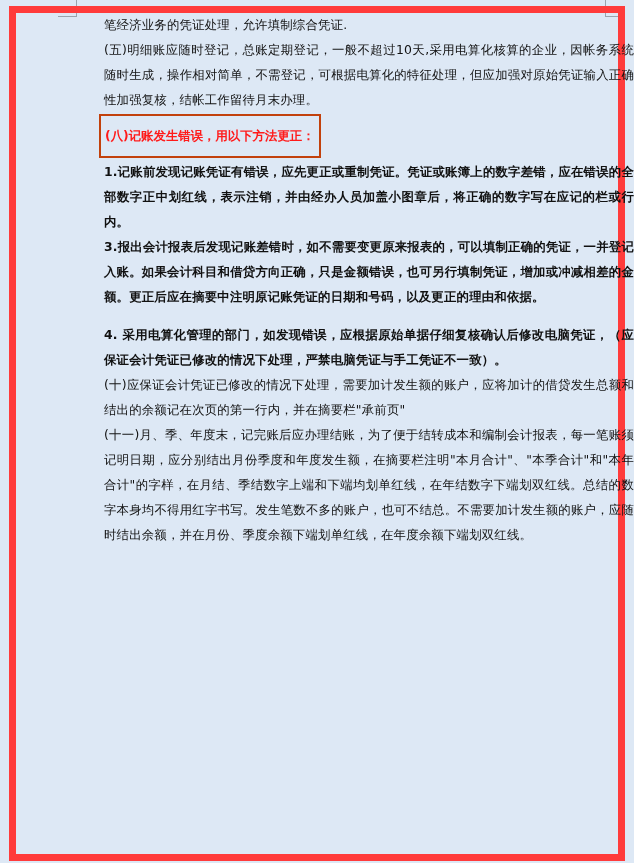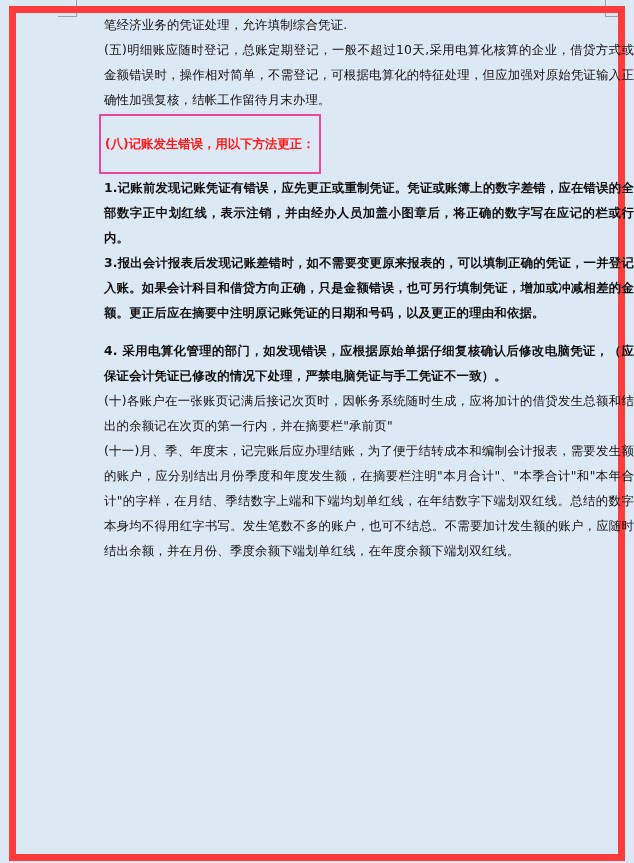--- a/index.html
+++ b/index.html
@@ -43,49 +43,49 @@
       text-align: justify;
     }
     .p.bold {
       font-weight: bold;
     }
     .gap {
       height: 13px;
     }
     .heading-box {
       display: inline-block;
-      border: 2px solid #ec4899;
+      border: 2px solid #c2410c;
       margin-left: -5px;
-      padding: 16px 4px;
+      padding: 8px 4px;
       line-height: 24px;
       font-size: 12.4px;
       font-weight: bold;
       color: #ff1a1a;
       margin-top: 2px;
       margin-bottom: 1px;
     }
   </style>
 </head>
 <body>
 
 <div class="crop-mark" style="left:76px;top:0;width:1px;height:17px;"></div>
 <div class="crop-mark" style="left:58px;top:16px;width:19px;height:1px;"></div>
 <div class="crop-mark" style="left:605px;top:0;width:1px;height:17px;"></div>
 <div class="crop-mark" style="left:605px;top:16px;width:19px;height:1px;"></div>
 
 <div class="frame"></div>
 
 <div class="content">
   <p class="p">笔经济业务的凭证处理，允许填制综合凭证.</p>
-  <p class="p">(五)明细账应随时登记，总账定期登记，一般不超过10天,采用电算化核算的企业，借贷方式或金额错误时，操作相对简单，不需登记，可根据电算化的特征处理，但应加强对原始凭证输入正确性加强复核，结帐工作留待月末办理。</p>
+  <p class="p">(五)明细账应随时登记，总账定期登记，一般不超过10天,采用电算化核算的企业，因帐务系统随时生成，操作相对简单，不需登记，可根据电算化的特征处理，但应加强对原始凭证输入正确性加强复核，结帐工作留待月末办理。</p>
 
   <div class="heading-box">(八)记账发生错误，用以下方法更正：</div>
 
   <p class="p bold">1.记账前发现记账凭证有错误，应先更正或重制凭证。凭证或账簿上的数字差错，应在错误的全部数字正中划红线，表示注销，并由经办人员加盖小图章后，将正确的数字写在应记的栏或行内。</p>
   <p class="p bold">3.报出会计报表后发现记账差错时，如不需要变更原来报表的，可以填制正确的凭证，一并登记入账。如果会计科目和借贷方向正确，只是金额错误，也可另行填制凭证，增加或冲减相差的金额。更正后应在摘要中注明原记账凭证的日期和号码，以及更正的理由和依据。</p>
   <div class="gap"></div>
   <p class="p bold">4. 采用电算化管理的部门，如发现错误，应根据原始单据仔细复核确认后修改电脑凭证，（应保证会计凭证已修改的情况下处理，严禁电脑凭证与手工凭证不一致）。</p>
 
 
 
-  <p class="p">(十)各账户在一张账页记满后接记次页时，因帐务系统随时生成，应将加计的借贷发生总额和结出的余额记在次页的第一行内，并在摘要栏"承前页"</p>
-  <p class="p">(十一)月、季、年度末，记完账后应办理结账，为了便于结转成本和编制会计报表，需要发生额的账户，应分别结出月份季度和年度发生额，在摘要栏注明"本月合计"、"本季合计"和"本年合计"的字样，在月结、季结数字上端和下端均划单红线，在年结数字下端划双红线。总结的数字本身均不得用红字书写。发生笔数不多的账户，也可不结总。不需要加计发生额的账户，应随时结出余额，并在月份、季度余额下端划单红线，在年度余额下端划双红线。</p>
+  <p class="p">(十)应保证会计凭证已修改的情况下处理，需要加计发生额的账户，应将加计的借贷发生总额和结出的余额记在次页的第一行内，并在摘要栏"承前页"</p>
+  <p class="p">(十一)月、季、年度末，记完账后应办理结账，为了便于结转成本和编制会计报表，每一笔账须记明日期，应分别结出月份季度和年度发生额，在摘要栏注明"本月合计"、"本季合计"和"本年合计"的字样，在月结、季结数字上端和下端均划单红线，在年结数字下端划双红线。总结的数字本身均不得用红字书写。发生笔数不多的账户，也可不结总。不需要加计发生额的账户，应随时结出余额，并在月份、季度余额下端划单红线，在年度余额下端划双红线。</p>
 </div>
 
 </body></html>

